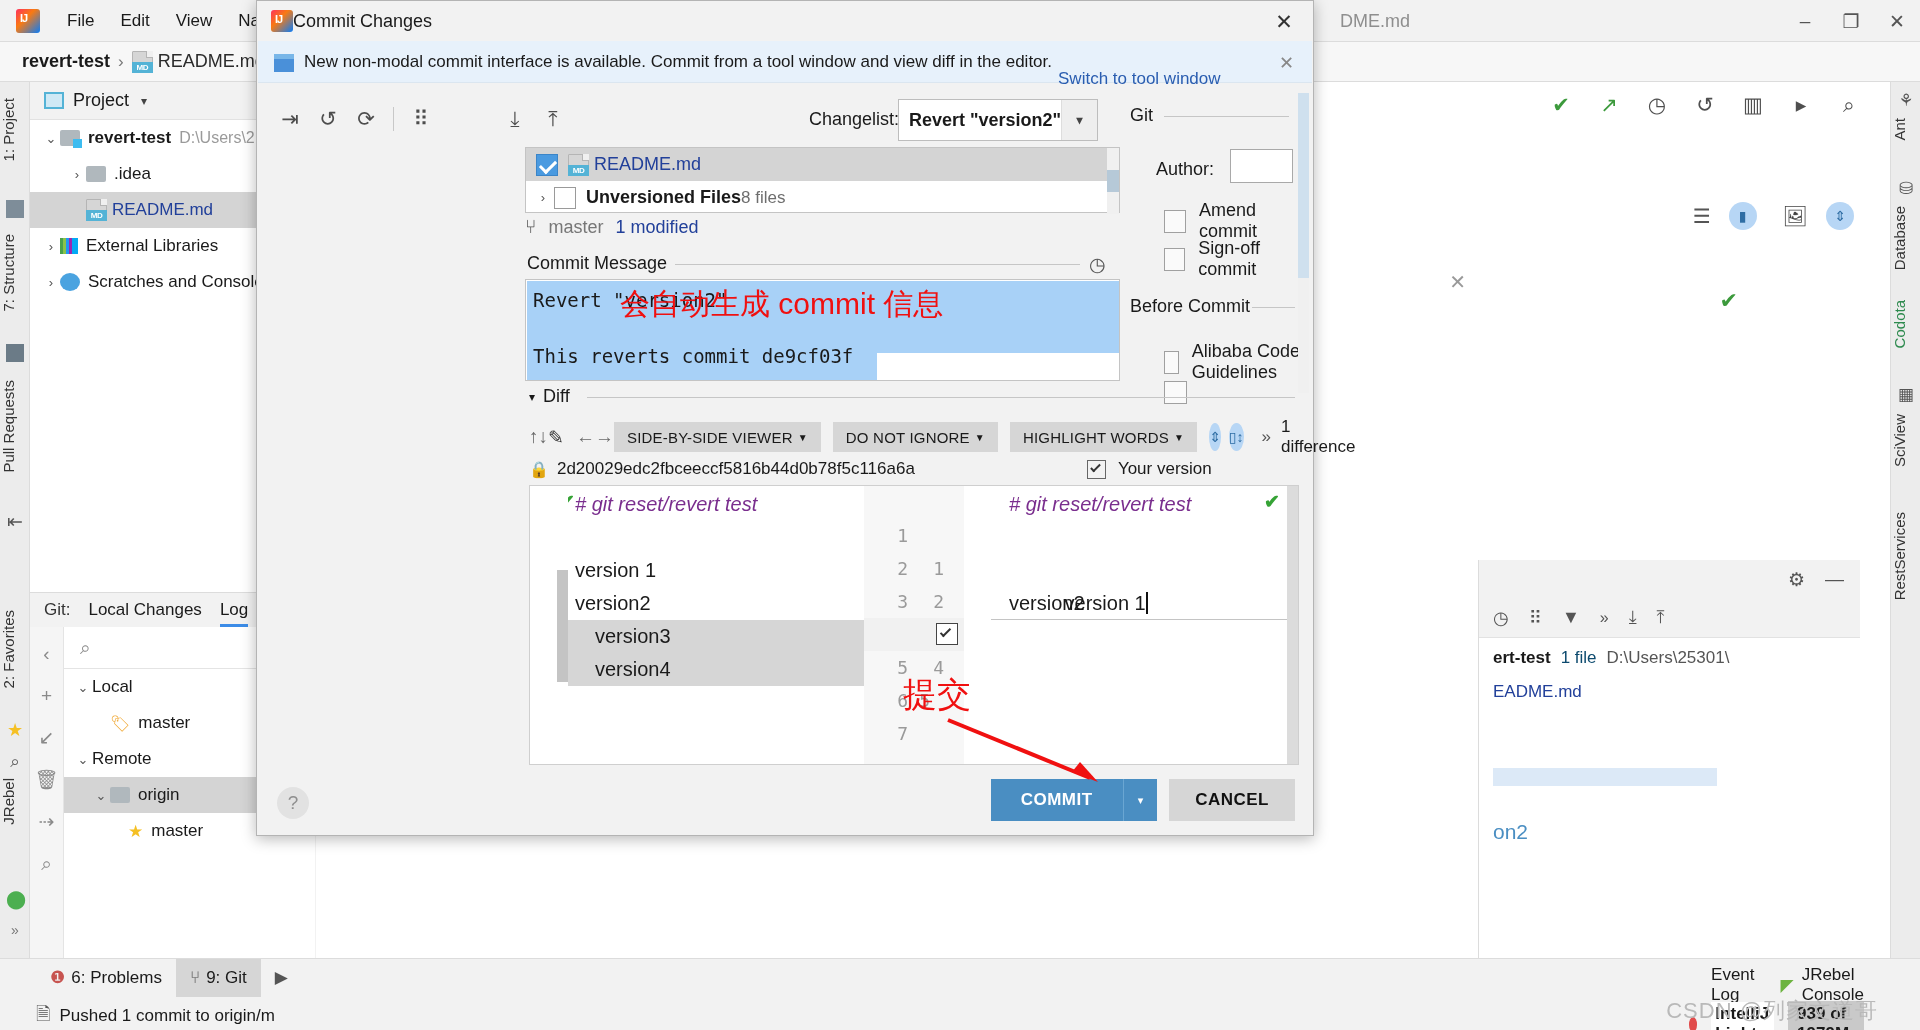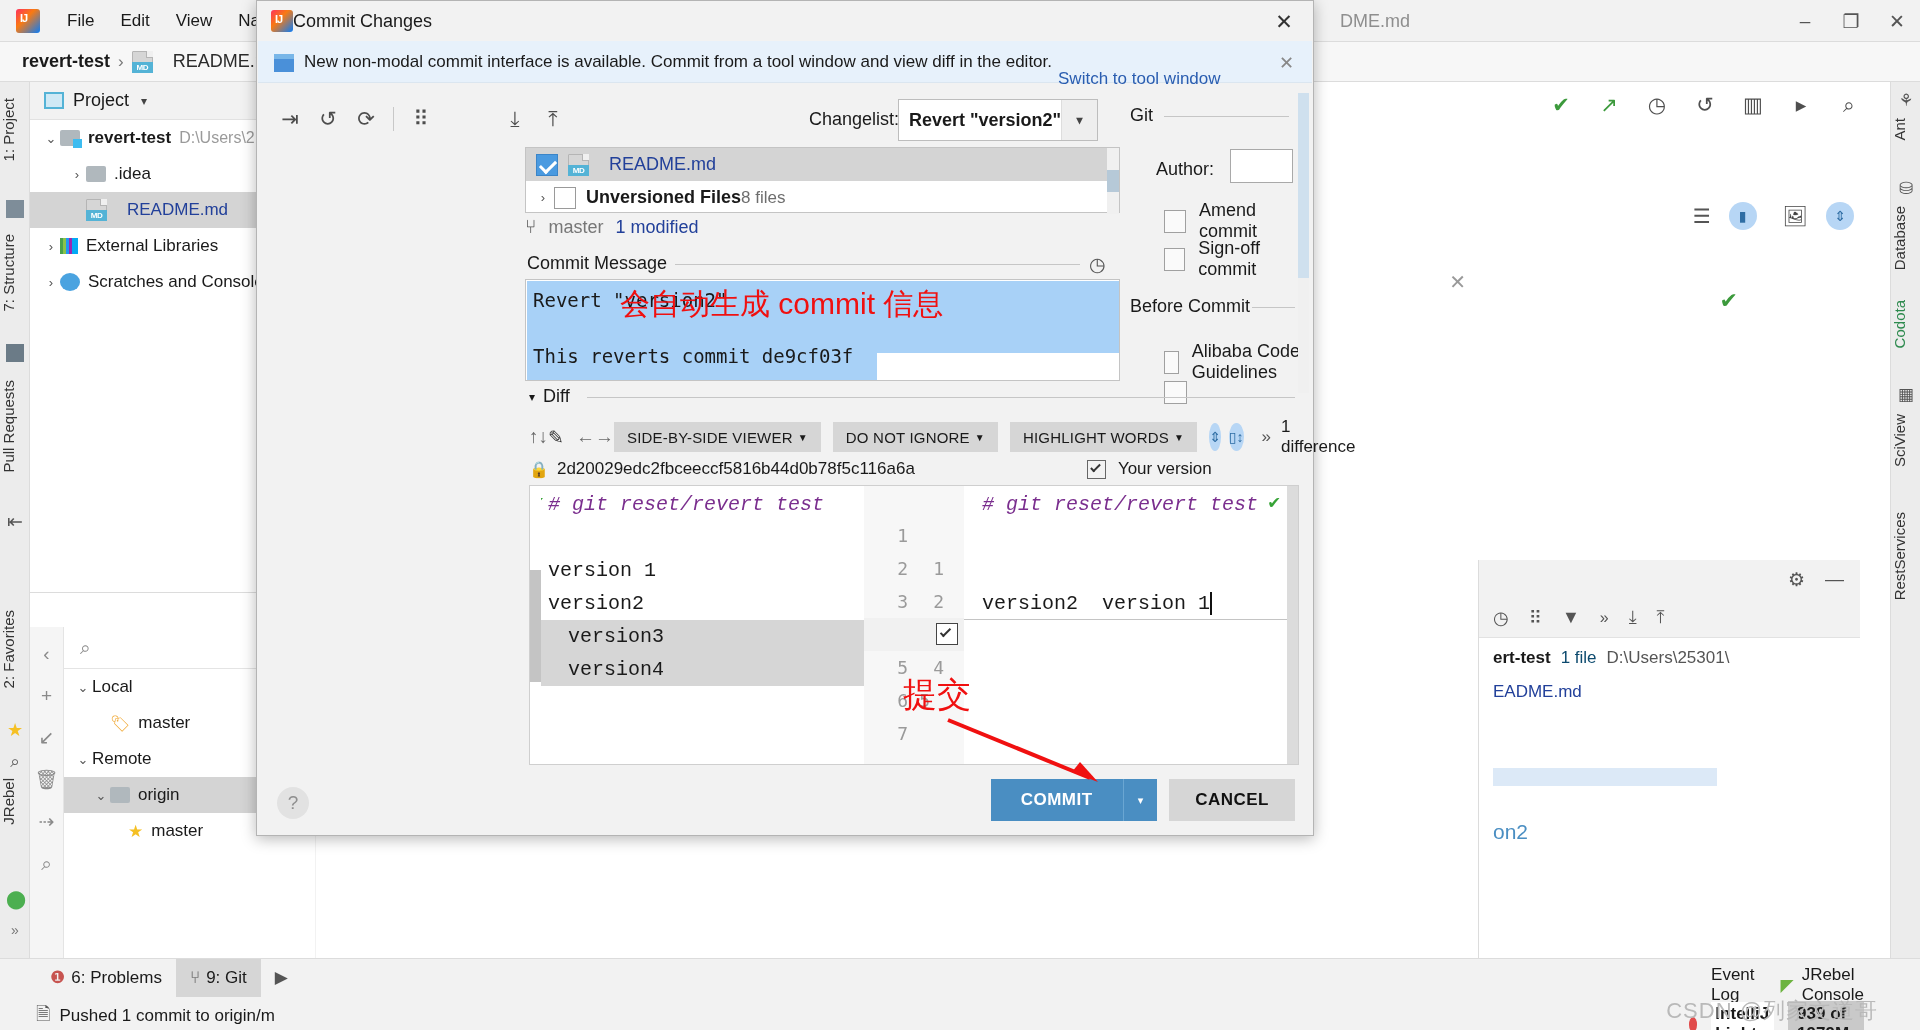--- a/index.html
+++ b/index.html
@@ -23,21 +23,21 @@
     background: linear-gradient(135deg,#fe315d 0%,#f97a12 40%,#087cfa 100%);
     border-radius:3px; position:relative; }
   .ij-logo::after{ content:"IJ"; position:absolute; left:4px; top:3px; color:#fff;
     font-size:11px; font-weight:bold; letter-spacing:-1px;}
   .menu-item { padding:0 13px; font-size:17px; color:#1a1a1a; cursor:default; }
 
   .breadcrumbbar { position:absolute; left:0; top:42px; width:1920px; height:40px;
     background:#f7f7f7; border-bottom:1px solid #dcdcdc; display:flex; align-items:center; padding-left:22px;}
   .crumb-bold { font-weight:bold; font-size:18px; }
   .crumb-sep { margin:0 8px; color:#777; font-size:17px; }
-  .mdicon { display:inline-block; width:21px; height:22px; position:relative; vertical-align:-5px; margin-right:20px;}
+  .mdicon { display:inline-block; width:21px; height:22px; position:relative; vertical-align:-5px; margin-right:5px;}
   .mdicon .sheet{ position:absolute; inset:0; background:#d6d6d6; border:1px solid #b5b5b5; border-radius:1px;}
   .mdicon .corner{ position:absolute; right:0; top:0; width:7px;height:7px; background:#f0f0f0; border-left:1px solid #b5b5b5; border-bottom:1px solid #b5b5b5;}
   .mdicon .tag{ position:absolute; left:0; bottom:0; width:21px; height:11px; background:#54b3d6; color:#fff;
      font-size:8px; line-height:11px; text-align:center; font-weight:bold; letter-spacing:-0.5px;}
   .crumb-file { color:#2b2b2b; font-size:18px; }
 
   
   .leftrail { position:absolute; left:0; top:82px; width:30px; bottom:72px; background:#ececec; border-right:1px solid #dcdcdc; }
   .railtab { position:absolute; left:0; width:30px; writing-mode:vertical-rl; transform:rotate(180deg);
     font-size:15px; color:#333; text-align:center; white-space:nowrap; padding:6px 0;}
@@ -168,21 +168,21 @@
   .dtb-caret { margin-left:5px; font-size:10px;}
   .circ { width:28px;height:28px; border-radius:50%; background:#b7d6f5; display:flex; align-items:center; justify-content:center;
      margin-right:8px; color:#2e6da4; font-size:14px;}
   .dtb-more { color:#555; margin:0 10px; font-size:17px;}
   .dtb-diffcount { font-size:17px; }
 
   .diff-filehdr { position:absolute; left:272px; top:452px; right:14px; height:32px; display:flex; align-items:center; font-size:17px;}
   .lock { margin-right:8px; font-size:16px;}
 
   .diffbody { position:absolute; left:272px; top:484px; right:14px; bottom:70px; background:#fff; border:1px solid #cfcfcf; display:flex;}
-  .dpane { position:relative; flex:1; overflow:hidden; font-family:Liberation Mono, monospace; font-size:20px;}
+  .dpane { position:relative; flex:1; overflow:hidden; font-family:Liberation Sans, sans-serif; font-size:20px;margin-left:27px;}
   .dgutter { width:100px; background:#f7f7f7; position:relative; font-family:"DejaVu Sans Mono", monospace;
      font-size:18px; color:#9a9a9a;}
   .dline { height:33px; line-height:33px; white-space:pre; padding-left:18px;}
   .dline.hl { background:#d6d6d6;padding-left:38px;}
   .comment { color:#7a2e8e; font-style:italic;}
   .gnum-l { position:absolute; right:56px; text-align:right; width:30px;}
   .gnum-r { position:absolute; right:20px; text-align:right; width:30px;}
   .scrl-v { position:absolute; right:0; top:0; bottom:0; width:11px; background:#f4f4f4;}
   .scrl-v i { position:absolute; left:0; width:11px; background:#c4c4c4; display:block;}
 
@@ -294,20 +294,25 @@
         <span>External Libraries</span>
       </div>
       <div class="tree-row">
         <span class="chev">›</span>
         <span style="width:20px;height:18px;margin-right:8px; border-radius:50%; background:#4aa3e0; position:relative; display:inline-block;"></span>
         <span>Scratches and Consoles</span>
       </div>
     </div>
 
     <div class="gitpanel">
+      <div class="gittabs">
+        <span style="color:#333;">Git:</span>
+        <span>Local Changes</span>
+        <span class="tab-act">Log</span>
+      </div>
       <div class="gitbody">
         <div class="gitside">
           <div>‹</div>
           <div>+</div>
           <div>↙</div>
           <div>🗑</div>
           <div>⇢</div>
           <div>⌕</div>
         </div>
         <div class="gitmain">

